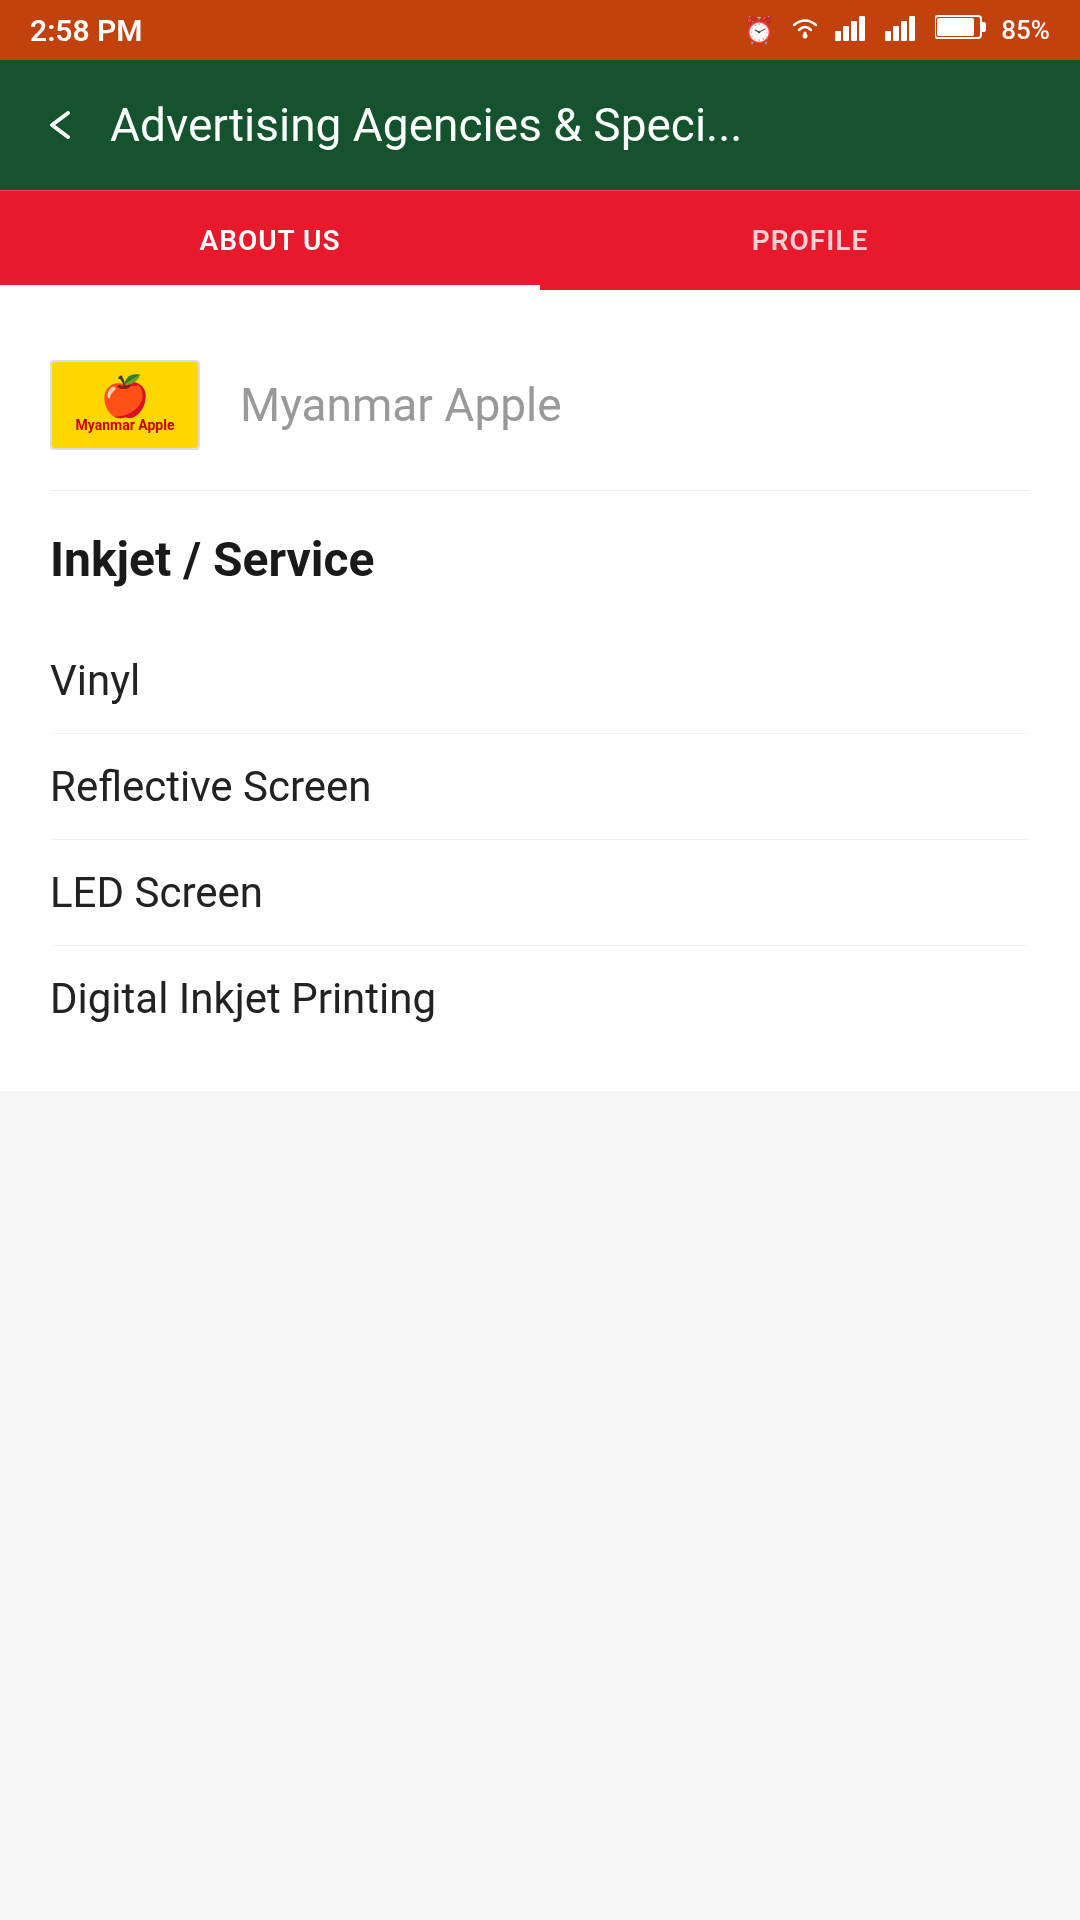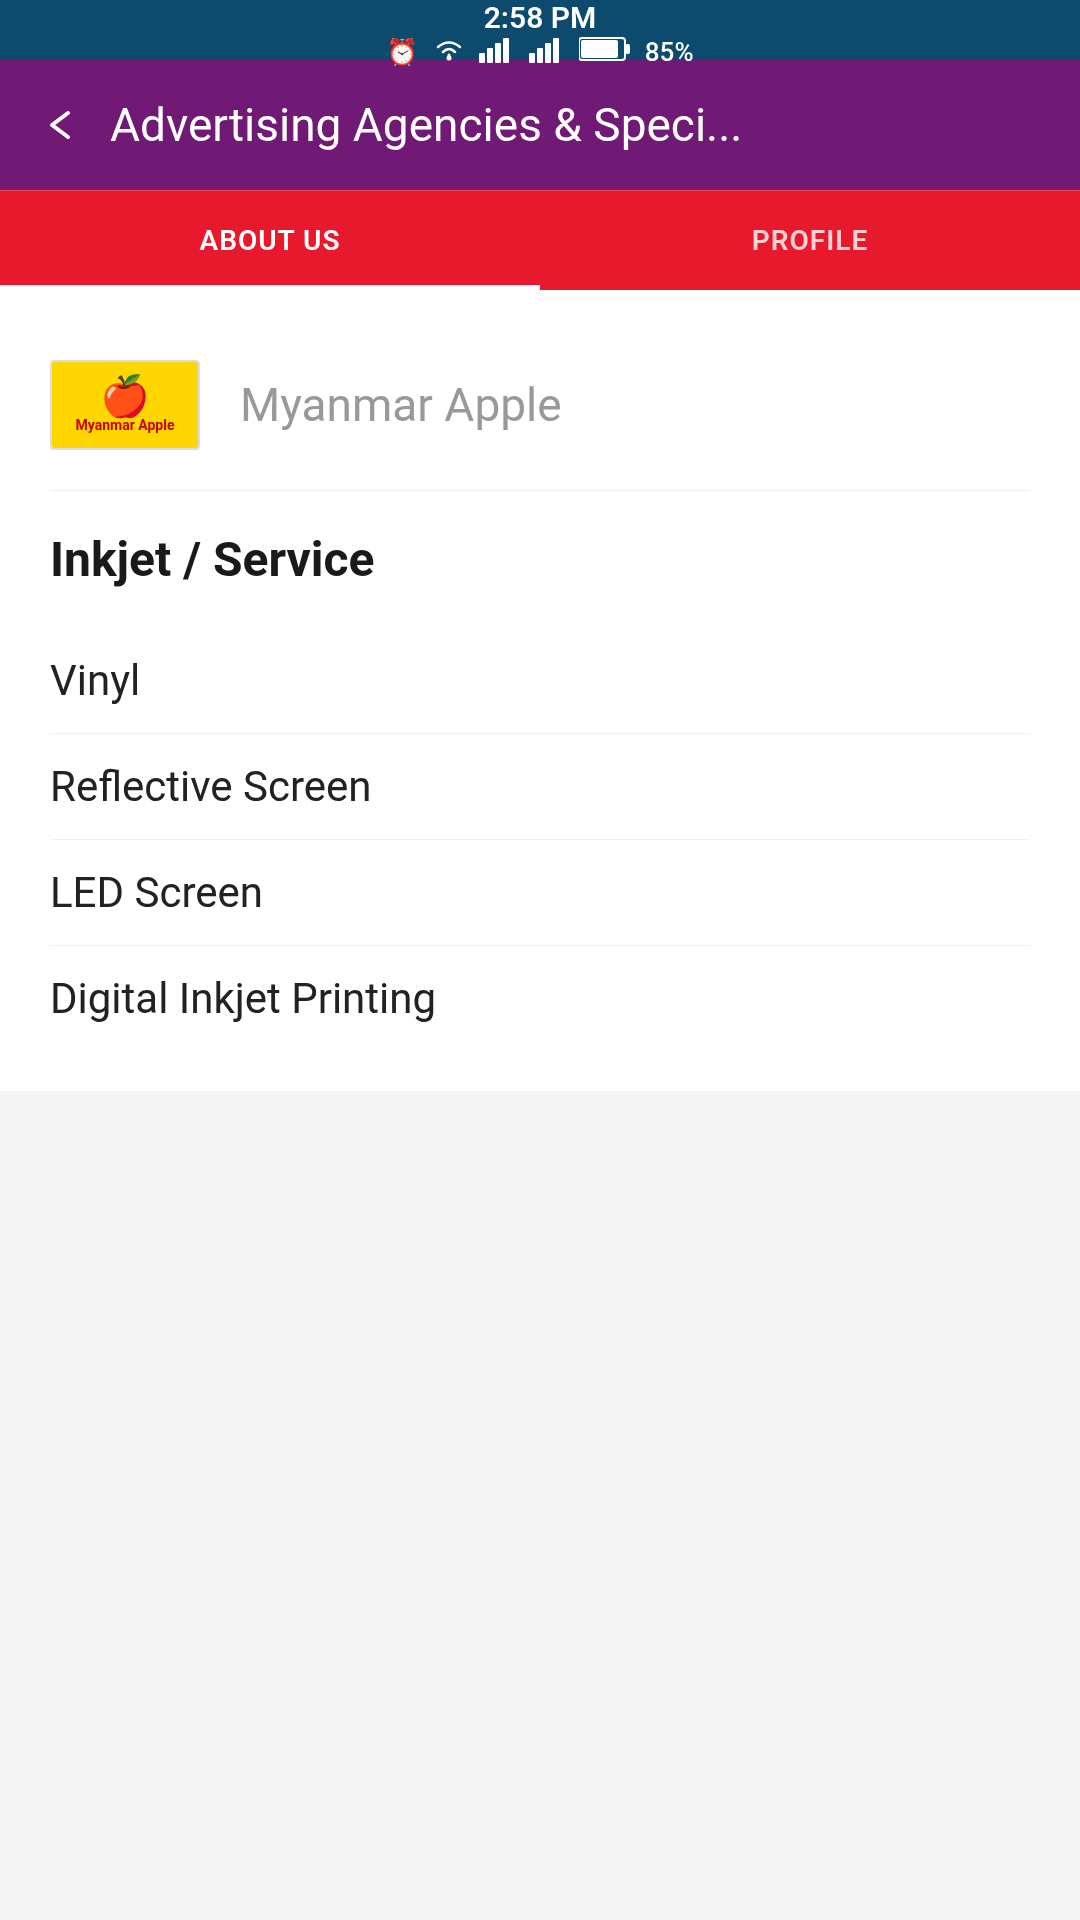--- a/index.html
+++ b/index.html
@@ -14,47 +14,46 @@
       height: 1920px;
       font-family: 'Roboto', Arial, sans-serif;
       background: #f5f5f5;
       overflow: hidden;
     }
 
     
     .status-bar {
       width: 100%;
       height: 60px;
-      background: #0c4a6e;
+      background: #c2410c;
       display: flex;
       align-items: center;
       justify-content: space-between;
       padding: 0 30px;
       color: #fff;
       font-size: 28px;
       font-weight: 500;
-      flex-direction: column;
     }
 
     .status-bar-left {
       font-size: 30px;
       font-weight: 600;
     }
 
     .status-bar-right {
       display: flex;
       align-items: center;
       gap: 14px;
       font-size: 26px;
     }
 
     
     .header {
       width: 100%;
-      background: #701a75;
+      background: #14532d;
       padding: 0 40px;
       display: flex;
       align-items: center;
       height: 130px;
     }
 
     .back-button {
       color: #fff;
       font-size: 50px;
       margin-right: 30px;

